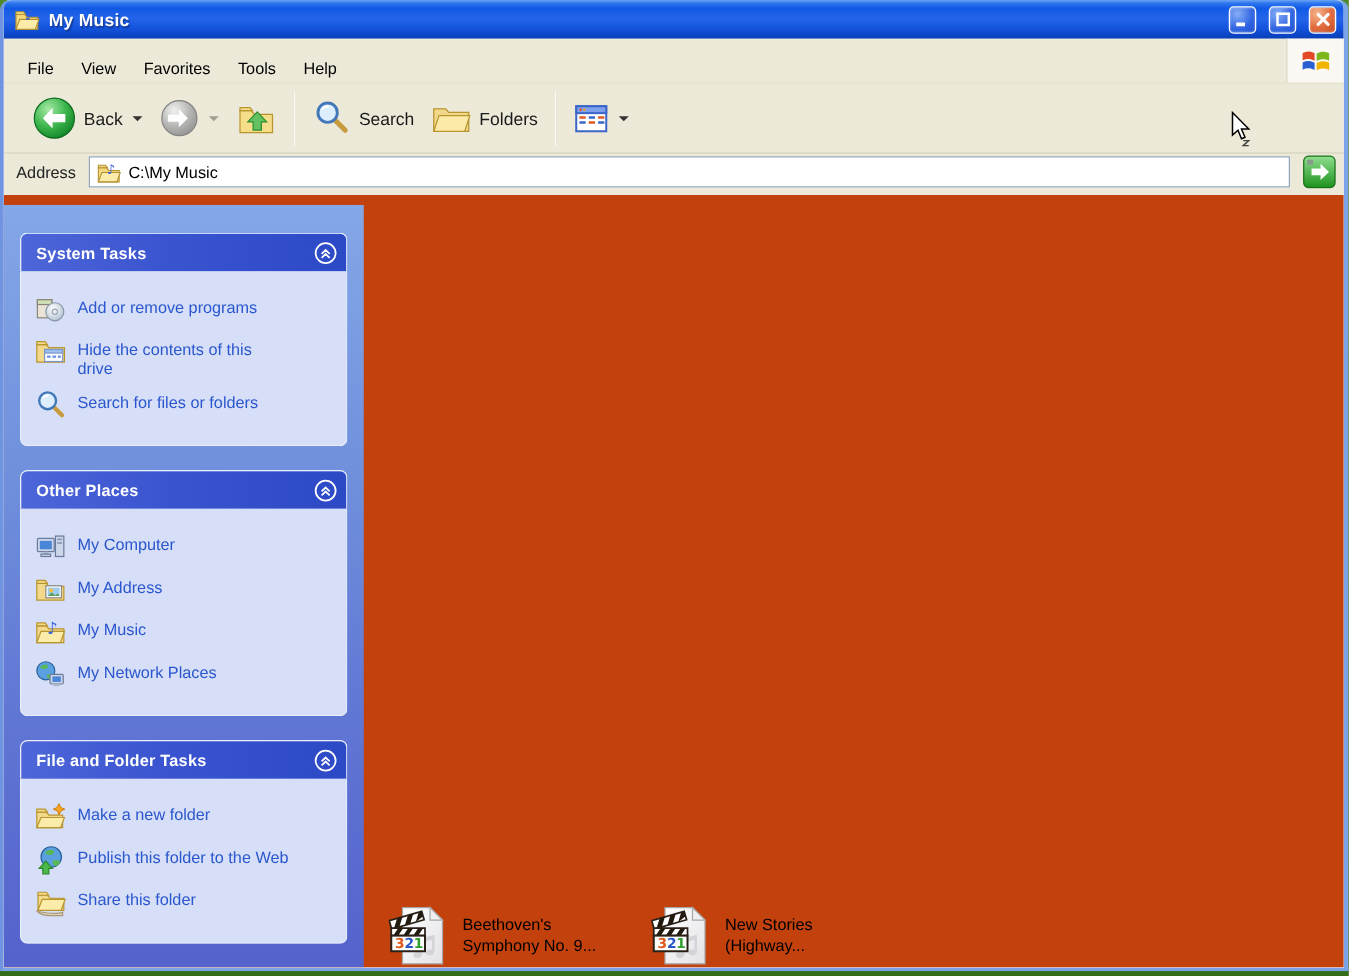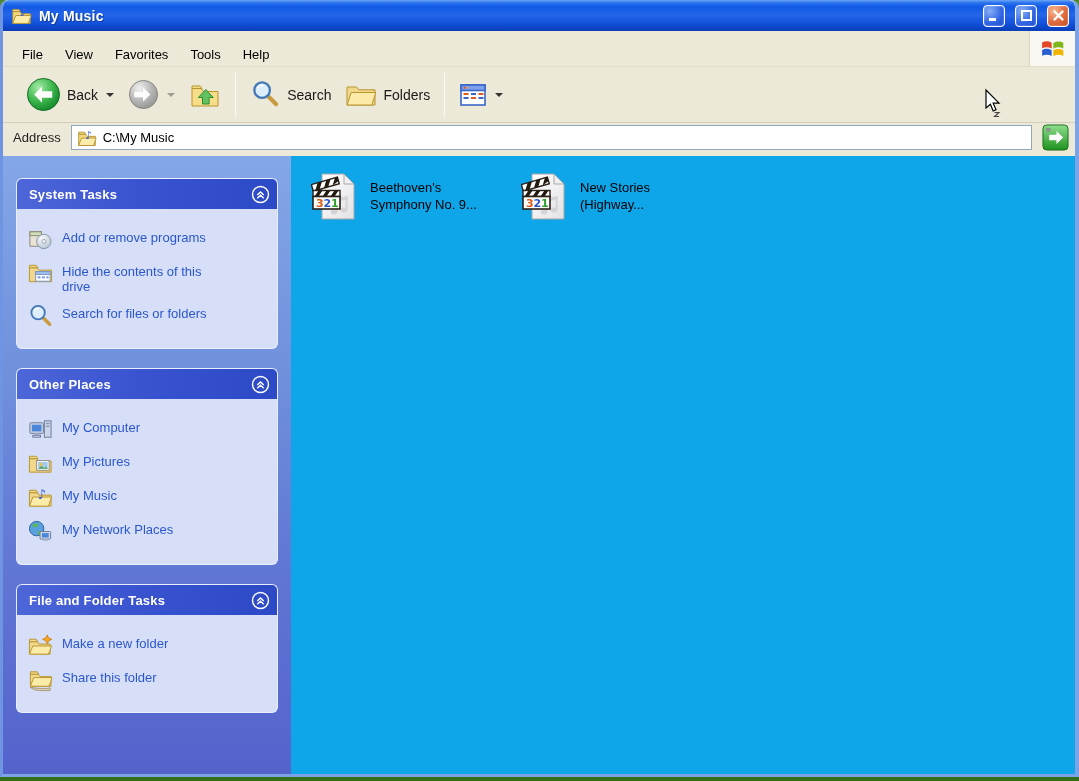--- a/index.html
+++ b/index.html
@@ -68,21 +68,21 @@
     display: flex; align-items: center; padding: 0 6px 4px 10px; gap: 10px;
   }
   .address-label { font-size: 13px; color: #222; }
   .address-input {
     flex: 1; height: 25px; background: #fff; border: 1px solid #94a7bd;
     display: flex; align-items: center; gap: 6px; padding: 0 5px;
     font-size: 13px; color: #000;
   }
   .go-btn { width: 27px; height: 27px; display: flex; }
   
-  .main { flex: 1; display: flex; overflow: hidden; background: #0ea5e9; }
+  .main { flex: 1; display: flex; overflow: hidden; background: #c2410c; align-items: flex-end; }
   .sidebar {
     width: 288px; flex: 0 0 288px;
     background: linear-gradient(180deg, #84a7e7 0%, #7090dc 35%, #5f74d3 70%, #5463cc 100%);
     padding: 22px 13px 0 13px; overflow: hidden;
   }
   .panel { margin-bottom: 19px; border-radius: 6px; }
   .panel-header {
     height: 31px; display: flex; align-items: center; justify-content: space-between;
     padding: 0 7px 0 12px;
     background: linear-gradient(90deg, #4d66d8 0%, #3a54d0 45%, #2c49c6 100%);
@@ -348,21 +348,21 @@
             <span class="task-icon">
               <svg width="25" height="25" viewBox="0 0 26 26">
                 <path d="M1.5 8 h8 l2 2.5 H24 V22 H1.5z" fill="#f2d88a" stroke="#b9952e"></path>
                 <path d="M1.5 8 V5.5 h7 l1.8 2.5z" fill="#f2d88a" stroke="#b9952e"></path>
                 <rect x="9" y="10" width="13" height="10" fill="#fff" stroke="#888"></rect>
                 <rect x="10.5" y="11.5" width="10" height="7" fill="#9ecbf0"></rect>
                 <circle cx="13.5" cy="14" r="1.7" fill="#f5c040"></circle>
                 <path d="M10.5 18.5 l3.5-3 3 2.5 2-1.8 1.5 2.3z" fill="#5aa05a"></path>
               </svg>
             </span>
-            <span class="task-label">My Pictures</span>
+            <span class="task-label">My Address</span>
           </div>
           <div class="task-item">
             <span class="task-icon">
               <svg width="25" height="25" viewBox="0 0 26 26">
                 <path d="M1.5 8 h8 l2 2.5 H24 V22 H1.5z" fill="#f2d88a" stroke="#b9952e"></path>
                 <path d="M1.5 8 V5.5 h7 l1.8 2.5z" fill="#f2d88a" stroke="#b9952e"></path>
                 <path d="M1.5 22 L5 12.5 H24.5 L21.2 22z" fill="#fcecaa" stroke="#b9952e"></path>
                 <text x="10" y="14.5" font-size="14" fill="#3a5fd8" font-family="DejaVu Sans, sans-serif">♪</text>
               </svg>
             </span>
@@ -397,20 +397,30 @@
           <div class="task-item">
             <span class="task-icon">
               <svg width="25" height="25" viewBox="0 0 26 26">
                 <path d="M1.5 9 h8 l2 2.5 H23 V22 H1.5z" fill="#f2d88a" stroke="#b9952e"></path>
                 <path d="M1.5 9 V6.5 h7 l1.8 2.5z" fill="#f2d88a" stroke="#b9952e"></path>
                 <path d="M1.5 22 L5 13.5 H24.5 L21.2 22z" fill="#fcecaa" stroke="#b9952e"></path>
                 <path d="M20 2 l1.4 3.2 L24.8 6.6 l-3.2 1.4 L20 11.2 l-1.4-3.2 L15.2 6.6 l3.2-1.4z" fill="#f5a623" stroke="#d07800" stroke-width=".8"></path>
               </svg>
             </span>
             <span class="task-label">Make a new folder</span>
+          </div>
+          <div class="task-item">
+            <span class="task-icon">
+              <svg width="25" height="25" viewBox="0 0 26 26">
+                <circle cx="13.5" cy="11" r="8.5" fill="#5aa0e0" stroke="#2a6098"></circle>
+                <path d="M8 7.5 q3.5-3.5 7-2.2 q2.2 2.2-1.2 4 q-3.5.6-5.8-1.8z M15 14 q4.5-1.2 6 1.2 q-1.2 3.4-4.6 3.4 q-2.3-2.3-1.4-4.6z" fill="#58b858"></path>
+                <path d="M6.5 25 v-4.5 h-3 L9 14.5 l5.5 6 h-3 V25 z" fill="#4cb84c" stroke="#2a8a2a"></path>
+              </svg>
+            </span>
+            <span class="task-label">Publish this folder to the Web</span>
           </div>
           <div class="task-item">
             <span class="task-icon">
               <svg width="25" height="25" viewBox="0 0 26 26">
                 <path d="M2.5 7.5 h8 l2 2.5 H24 V20 H2.5z" fill="#f2d88a" stroke="#b9952e"></path>
                 <path d="M2.5 7.5 V5 h7 l1.8 2.5z" fill="#f2d88a" stroke="#b9952e"></path>
                 <path d="M2.5 20 L6 11 H25 L21.8 20z" fill="#fcecaa" stroke="#b9952e"></path>
                 <path d="M2 21 q4 3.5 10 3.5 h11 v-2.8 q-5 2-21-.7z" fill="#ddd2bc" stroke="#a89878"></path>
               </svg>
             </span>

